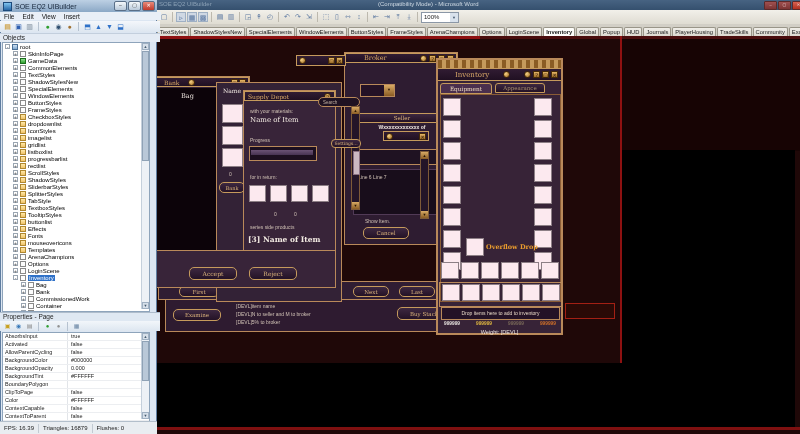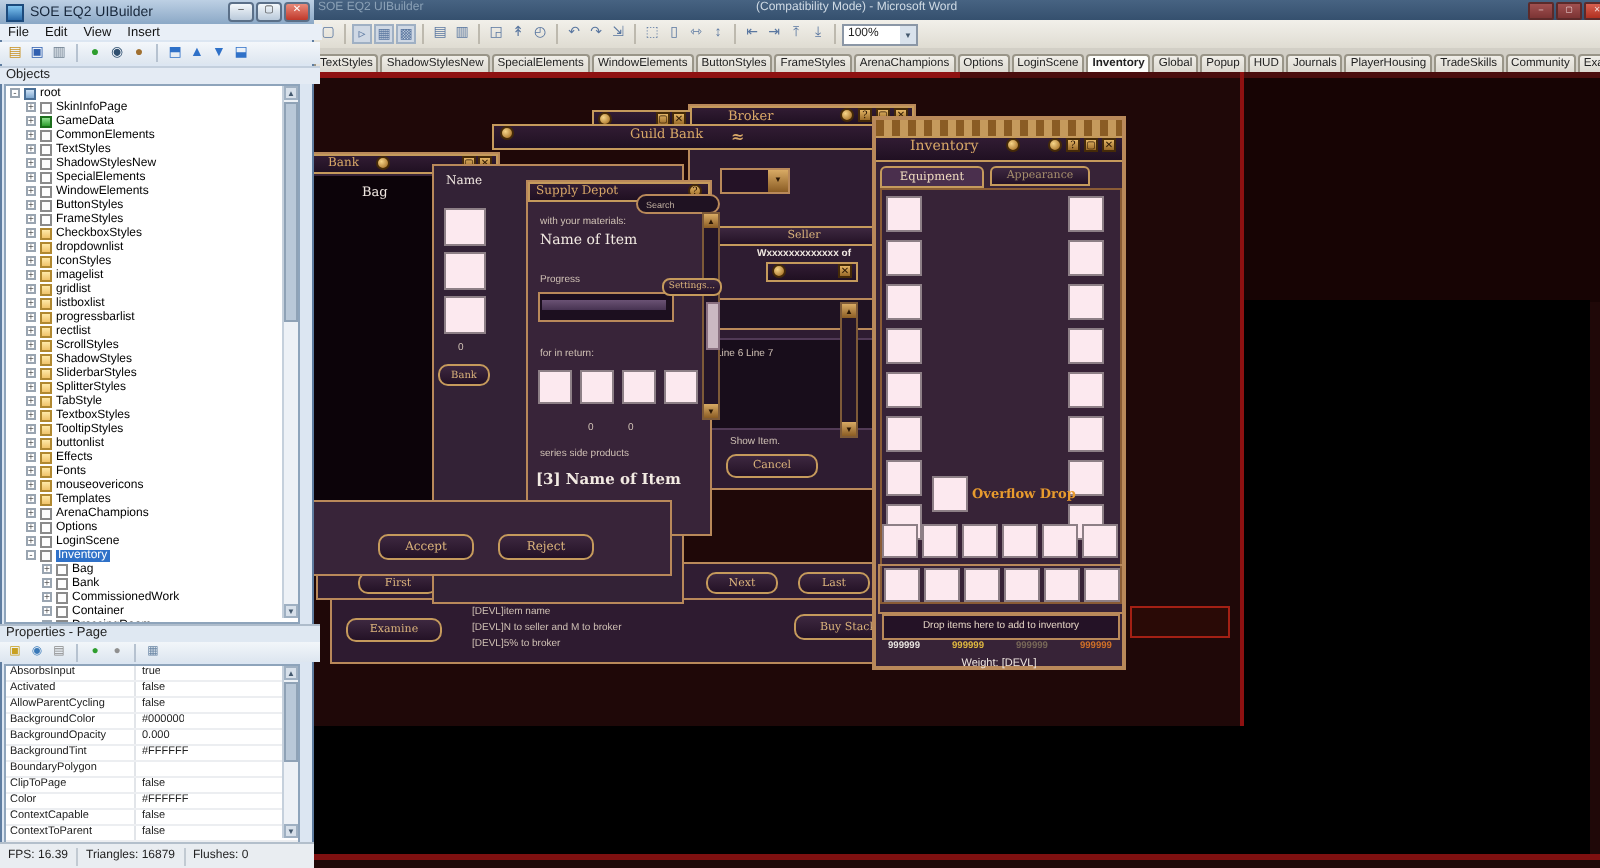--- a/index.html
+++ b/index.html
@@ -50,21 +50,21 @@
   #zoomBox{width:34px;height:9px;background:#fff;border:1px solid #8b97a6;font-size:6px;line-height:9px;padding-left:2px;color:#222;display:flex;}
   #zoomBox .dd{margin-left:auto;width:8px;background:#d9e2ec;text-align:center;font-size:4px;line-height:9px;color:#44596e;}
   #tabStrip{left:155px;top:24px;width:645px;height:12px;background:#d2cfc6;display:flex;align-items:flex-end;overflow:hidden;padding-left:2px;box-sizing:border-box;}
   .tab{font-size:5.8px;color:#222;background:linear-gradient(#f0eee8,#dcd9d0);border:1px solid #999588;border-bottom:none;border-radius:2px 2px 0 0;padding:1px 2px 1px 2px;margin-right:1px;white-space:nowrap;flex:none;}
   .tab.active{background:#fdfdfa;font-weight:bold;}
   
   #canvas{left:155px;top:36px;width:645px;height:398px;background:#1f0808;overflow:hidden;}
   .redline{background:#8e1111;}
   
   .eqwin{background:#382439;border:1px solid #b9895a;box-sizing:border-box;}
-  .eqtitle{background:linear-gradient(#311c33,#201022);border:1px solid #c59a5c;box-sizing:border-box;color:#d9a868;font-family:"DejaVu Serif",serif;display:flex;align-items:flex-start;}
+  .eqtitle{background:linear-gradient(#311c33,#201022);border:1px solid #c59a5c;box-sizing:border-box;color:#d9a868;font-family:"DejaVu Serif",serif;display:flex;align-items:center;}
   .gc{width:7px;height:7px;border-radius:50%;background:radial-gradient(circle at 35% 35%,#f6d488,#9a6218);border:1px solid #452a08;box-sizing:border-box;flex:none;}
   .gb{width:7px;height:7px;background:linear-gradient(#e4b566,#9a6a28);border:1px solid #452a08;font-size:5px;line-height:6px;text-align:center;color:#2a1604;box-sizing:border-box;flex:none;font-family:"DejaVu Serif",serif;}
   .slot{background:#fce9ef;border:1px solid #8d7f86;box-sizing:border-box;flex:none;}
   .eqbtn{border:1px solid #c59a5c;border-radius:5px;background:linear-gradient(#3d2840,#241226);color:#dcb47c;font-family:"DejaVu Serif",serif;text-align:center;box-sizing:border-box;}
   .eqtext{color:#cfc0b4;font-size:5px;font-family:"Liberation Sans",sans-serif;white-space:nowrap;}
   .sbv{background:#241528;border:1px solid #7e5a38;box-sizing:border-box;}
   .sbvBtn{width:100%;height:7px;background:linear-gradient(#d8aa64,#8a5c24);font-size:4px;line-height:7px;text-align:center;color:#2a1604;box-sizing:border-box;}
 </style>
 </head>
 <body>
@@ -182,25 +182,20 @@
   </div>
 
   <div class="abs eqtitle" style="left:141px;top:19px;width:50px;height:11px;font-size:5px;padding:0 2px;">
     <span class="gc"></span>
     <span style="margin-left:auto;display:flex;gap:1px;">
       <span class="gb">▢</span>
       <span class="gb">✕</span>
     </span>
   </div>
 
-  <div class="abs eqtitle" style="left:91px;top:26px;width:192px;height:13px;font-size:6.5px;padding:0 3px;">
-    <span class="gc"></span>
-    <span style="margin-left:58px;">Guild Bank</span>
-    <span style="color:#d8a868;font-size:8px;margin-left:14px;font-weight:bold;">≈</span>
-  </div>
 
   <div class="abs eqwin" style="left:3px;top:245px;width:306px;height:19px;background:#301d33;">
     <div class="abs eqbtn" style="left:20px;top:4px;width:40px;height:11px;font-size:5.5px;line-height:10px;">First</div>
     <div class="abs eqbtn" style="left:67px;top:4px;width:42px;height:11px;font-size:5.5px;line-height:10px;">Previous</div>
     <div class="abs eqtext" style="left:132px;top:7px;font-size:5.5px;">Page 1 of 100</div>
     <div class="abs eqbtn" style="left:194px;top:4px;width:36px;height:11px;font-size:5.5px;line-height:10px;">Next</div>
     <div class="abs eqbtn" style="left:240px;top:4px;width:36px;height:11px;font-size:5.5px;line-height:10px;">Last</div>
   </div>
 
   <div class="abs eqwin" style="left:10px;top:263px;width:292px;height:33px;background:#2e1b30;">
@@ -215,21 +210,21 @@
     <div class="abs" style="left:6px;top:4px;color:#efe6e0;font-size:6px;font-family:'DejaVu Serif',serif;">Name</div>
     <div class="abs" id="nwSlots" style="left:5px;top:21px;display:flex;flex-direction:column;gap:3px;">
         <div class="slot" style="width: 21px; height: 19px;"></div>
         <div class="slot" style="width: 21px; height: 19px;"></div>
         <div class="slot" style="width: 21px; height: 19px;"></div>
       </div>
     <div class="abs" style="left:12px;top:88px;color:#cfc0b4;font-size:5px;">0</div>
     <div class="abs eqbtn" style="left:2px;top:99px;width:26px;height:11px;font-size:5px;line-height:10px;">Bank</div>
   </div>
 
-  <div class="abs eqwin" style="left:88px;top:54px;width:93px;height:178px;margin-left:20px;">
+  <div class="abs eqwin" style="left:88px;top:54px;width:93px;height:178px;">
     <div class="eqtitle" style="height:10px;font-size:6px;padding:0 3px;">
       <span>Supply Depot</span>
       <span class="gb" style="margin-left:auto;border-radius:50%;">?</span>
     </div>
     <div class="abs eqtext" style="left:6px;top:17px;">with your materials:</div>
     <div class="abs" style="left:6px;top:25px;color:#f2eae2;font-size:7px;font-family:'DejaVu Serif',serif;">Name of Item</div>
     <div class="abs eqtext" style="left:6px;top:46px;">Progress</div>
     <div class="abs" style="left:5px;top:55px;width:66px;height:13px;border:1px solid #b9895a;background:#1c0f1f;">
       <div style="width:94%;height:5px;margin:3px 1px;background:linear-gradient(#6a5274,#473352);"></div>
     </div>

